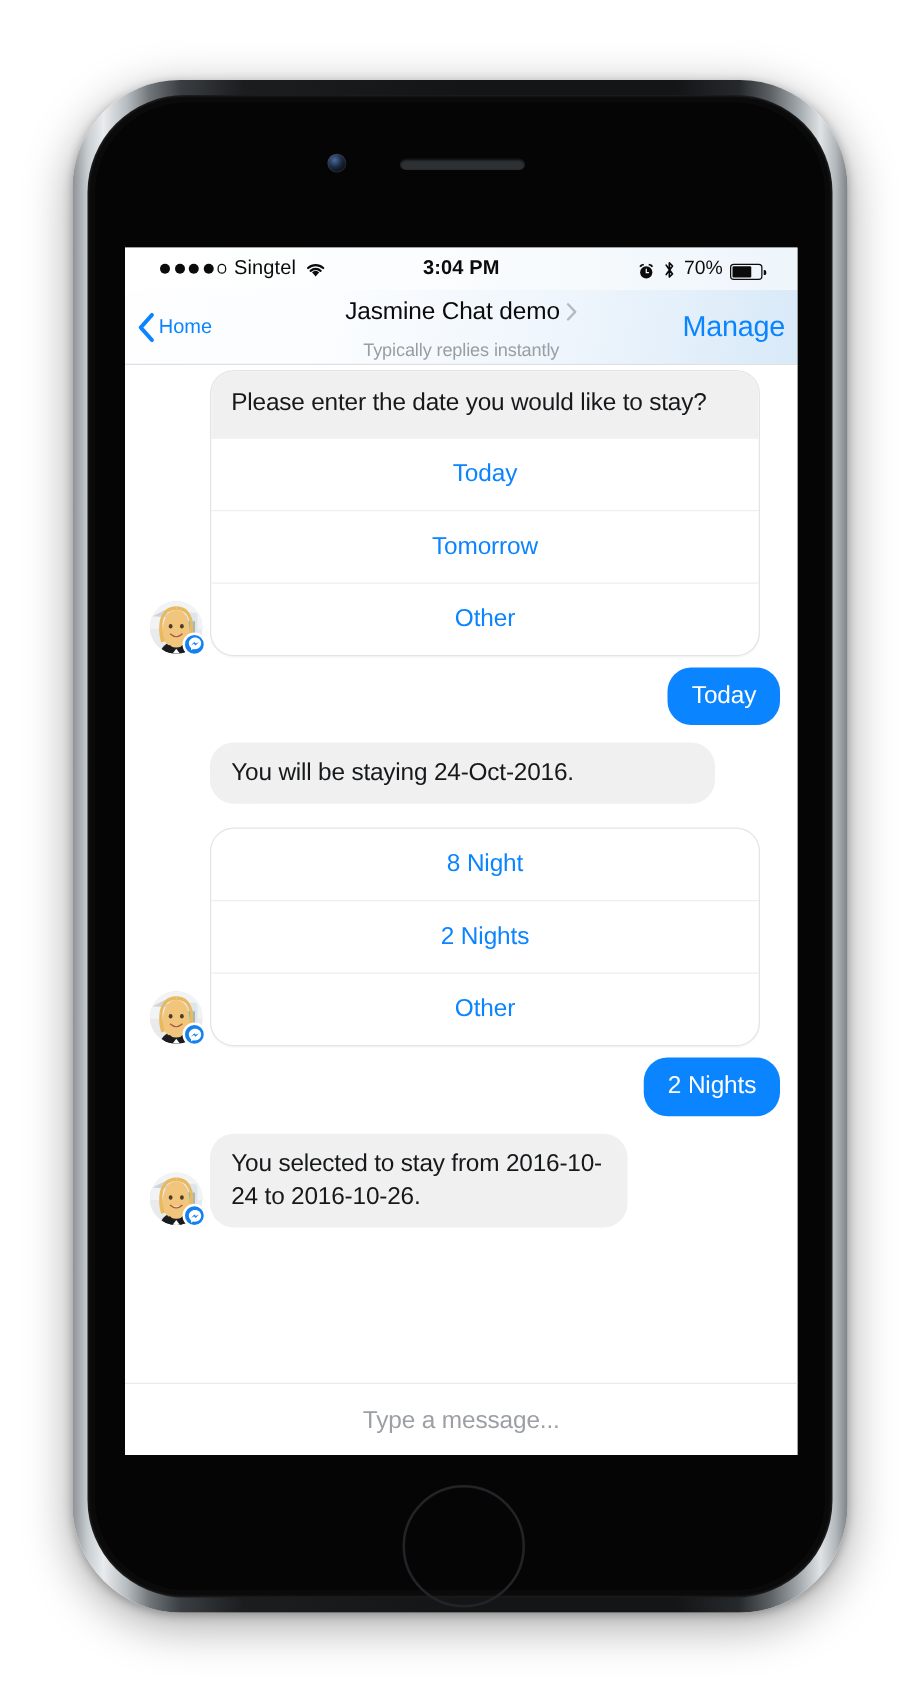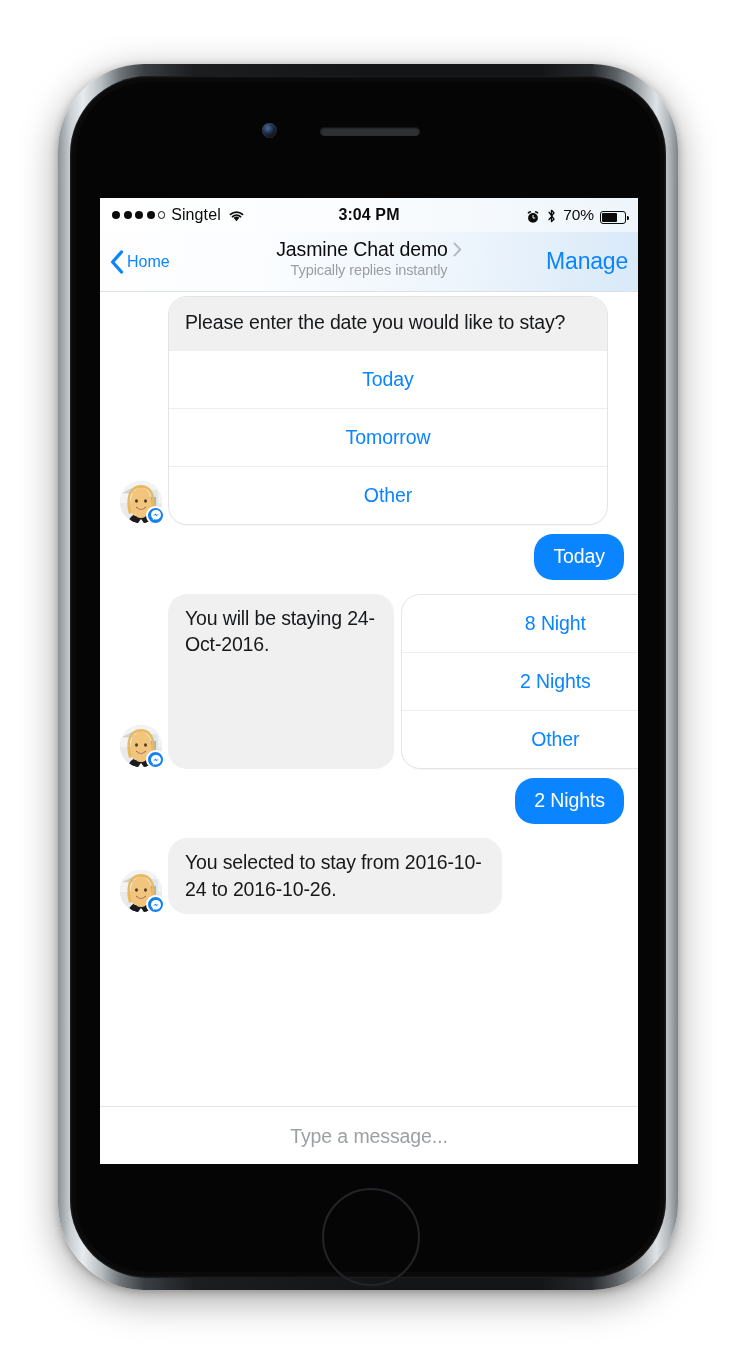--- a/index.html
+++ b/index.html
@@ -111,21 +111,21 @@
     background: #ffffff;
     overflow: hidden;
   }
 
   
   .statusbar {
     height: 34px;
     background: linear-gradient(90deg, #ffffff 0%, #fbfdfe 45%, #eef5fb 100%);
     display: flex;
     align-items: center;
-    padding: 0 12px;
+    padding: 0 28px;
     position: relative;
     font-size: 17px;
     color: #0b0b0b;
   }
   .sb-left { display: flex; align-items: center; gap: 6px; }
   .sig-dots { display: flex; align-items: center; gap: 3.5px; }
   .dot { width: 8px; height: 8px; border-radius: 50%; background: #0b0b0b; }
   .dot.hollow { background: transparent; border: 1.4px solid #0b0b0b; width: 5.2px; height: 5.2px; }
   .carrier { font-size: 16px; letter-spacing: 0.1px; }
   .wifi-ic { width: 17px; height: 13px; margin-left: 1px; }
@@ -209,21 +209,21 @@
   }
   .nav-title {
     font-size: 19.5px;
     color: #0b0b0b;
     letter-spacing: -0.1px;
   }
   .nav-chev { width: 9px; height: 15px; }
   .nav-sub {
     font-size: 14.5px;
     color: #9a9ea3;
-    margin-top: 1px;
+    margin-top: 12px;
     letter-spacing: -0.1px;
   }
   .nav-right {
     margin-left: auto;
     color: #0a84ff;
     font-size: 23px;
     cursor: pointer;
     z-index: 3;
     letter-spacing: -0.2px;
   }
@@ -318,21 +318,21 @@
     background: #0a84ff;
     color: #ffffff;
     border-radius: 19px;
     padding: 10px 19px 11px 19px;
     font-size: 19.5px;
     line-height: 1.3;
     max-width: 370px;
     letter-spacing: -0.1px;
   }
 
-  .card-stack { display: flex; flex-direction: row; gap: 7px; }
+  .card-stack { display: flex; flex-direction: column; gap: 19px; }
 
   
   .composer {
     height: 58px;
     border-top: 1px solid #e3e5e8;
     background: #ffffff;
     display: flex;
     align-items: center;
     justify-content: center;
   }

